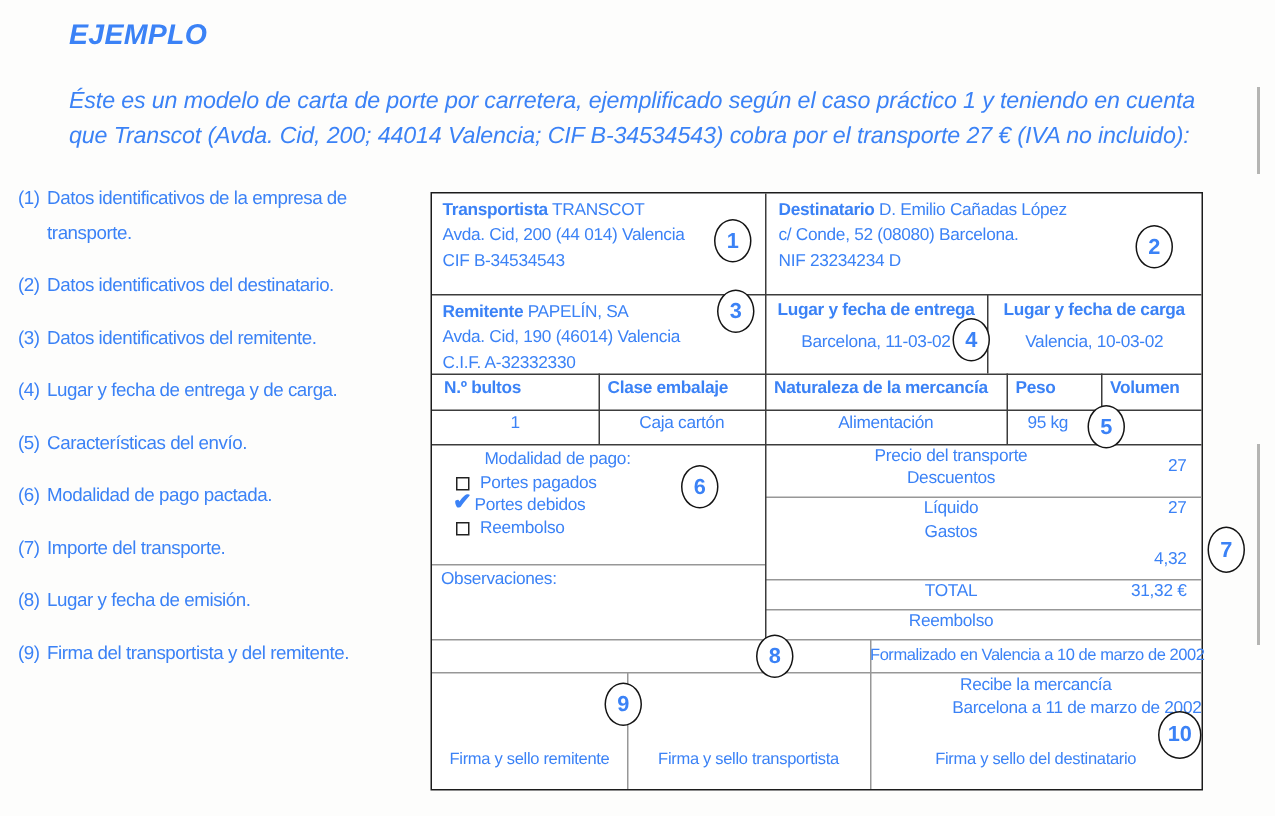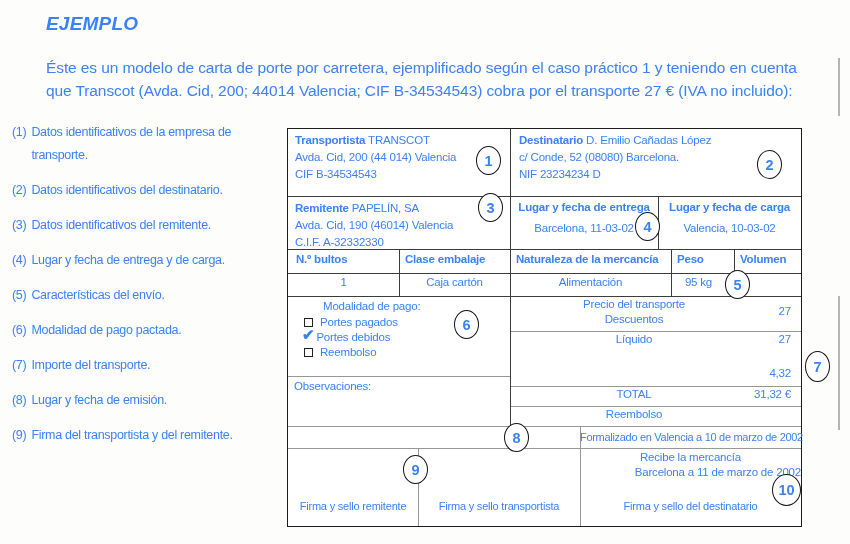--- a/index.html
+++ b/index.html
@@ -1,20 +1,20 @@
 <!DOCTYPE html>
 <html><head>
 <meta charset="utf-8">
 <style>
   html,body{margin:0;padding:0;background:#e8e8e6;}
   #page{position:relative;width:850px;height:544px;background:#fdfdfc;color:#3b82f6;
         font-family:"Liberation Sans",sans-serif;overflow:hidden;}
   
   #title{position:absolute;left:46px;top:13px;font-size:19px;font-weight:bold;font-style:italic;letter-spacing:.2px;}
-  #intro{position:absolute;left:46px;top:56px;width:778px;font-size:15.5px;line-height:23px;letter-spacing:-.1px;}
+  #intro{position:absolute;left:46px;top:56px;width:778px;font-size:15.5px;font-style:italic;line-height:23px;letter-spacing:-.1px;}
   
   #legend{position:absolute;left:12px;top:121px;width:274px;font-size:12.5px;letter-spacing:-.3px;}
   .li{display:flex;margin-bottom:12px;line-height:23px;}
   .li .num{flex:0 0 auto;margin-right:5px;}
   .li .txt{flex:1;}
   
   #form{position:absolute;left:287px;top:128px;width:513px;height:397px;
         border:1.5px solid #1c1c1c;background:#fff;box-sizing:content-box;}
   .hl{position:absolute;height:1px;background:#3c3c3c;}
   .vl{position:absolute;width:1px;background:#3c3c3c;}
@@ -157,20 +157,21 @@
     </div>
     <div class="badge" style="left:166px;top:181px">6</div>
 
     <div class="abs" style="left:6px;top:251px;font-size:11.5px;letter-spacing:-.2px">Observaciones:</div>
 
     <div class="plabel" style="top:169px">Precio del transporte</div>
     <div class="plabel" style="top:184px">Descuentos</div>
     <div class="pval" style="top:176px">27</div>
     <div class="plabel" style="top:204px">Líquido</div>
     <div class="pval" style="top:204px">27</div>
+    <div class="plabel" style="top:220px">Gastos</div>
     <div class="pval" style="top:220px"></div>
     <div class="pval" style="top:238px">4,32</div>
     <div class="plabel" style="top:259px">TOTAL</div>
     <div class="pval" style="top:259px">31,32 €</div>
     <div class="plabel" style="top:279px">Reembolso</div>
 
     <div class="badge" style="left:216px;top:294px">8</div>
     <div class="abs" style="left:292px;width:221px;top:302px;text-align:center;font-size:11px;letter-spacing:-.3px;white-space:nowrap">Formalizado en Valencia a 10 de marzo de 2002</div>
 
     <div class="badge" style="left:115px;top:326px">9</div>

